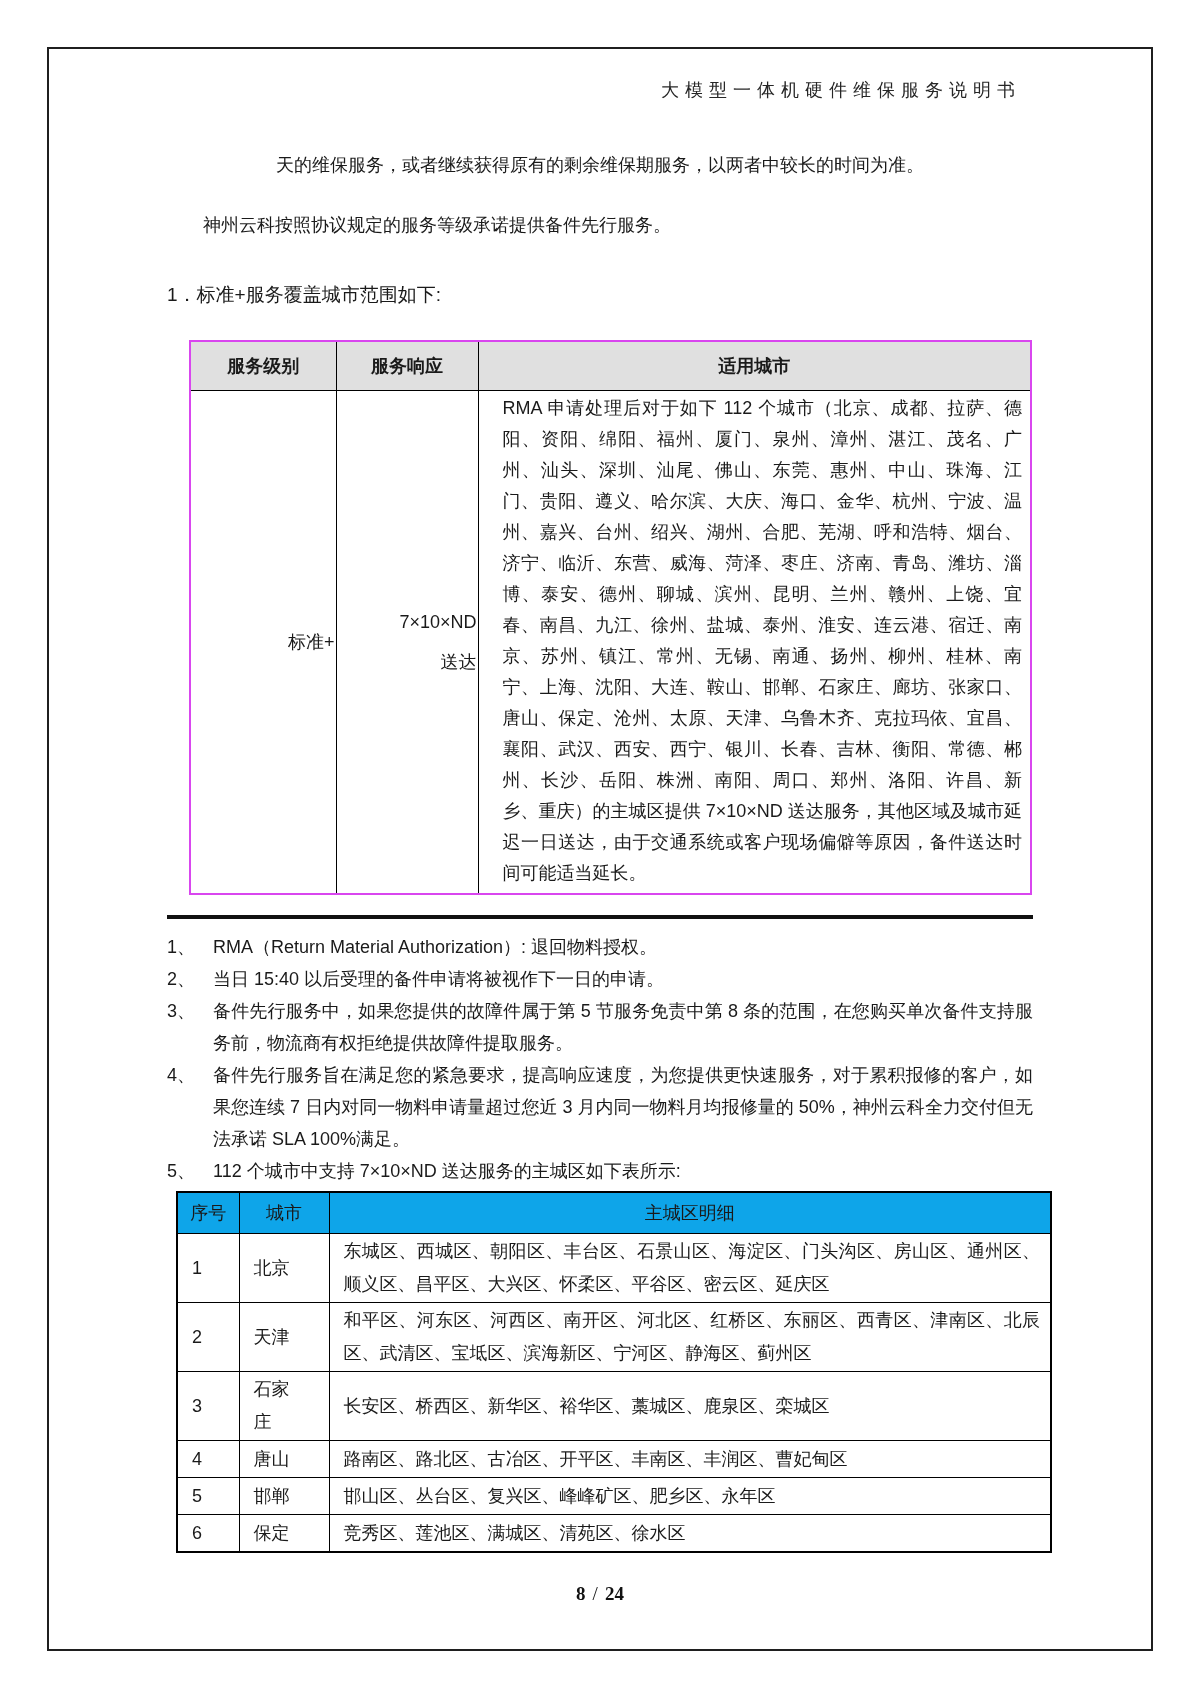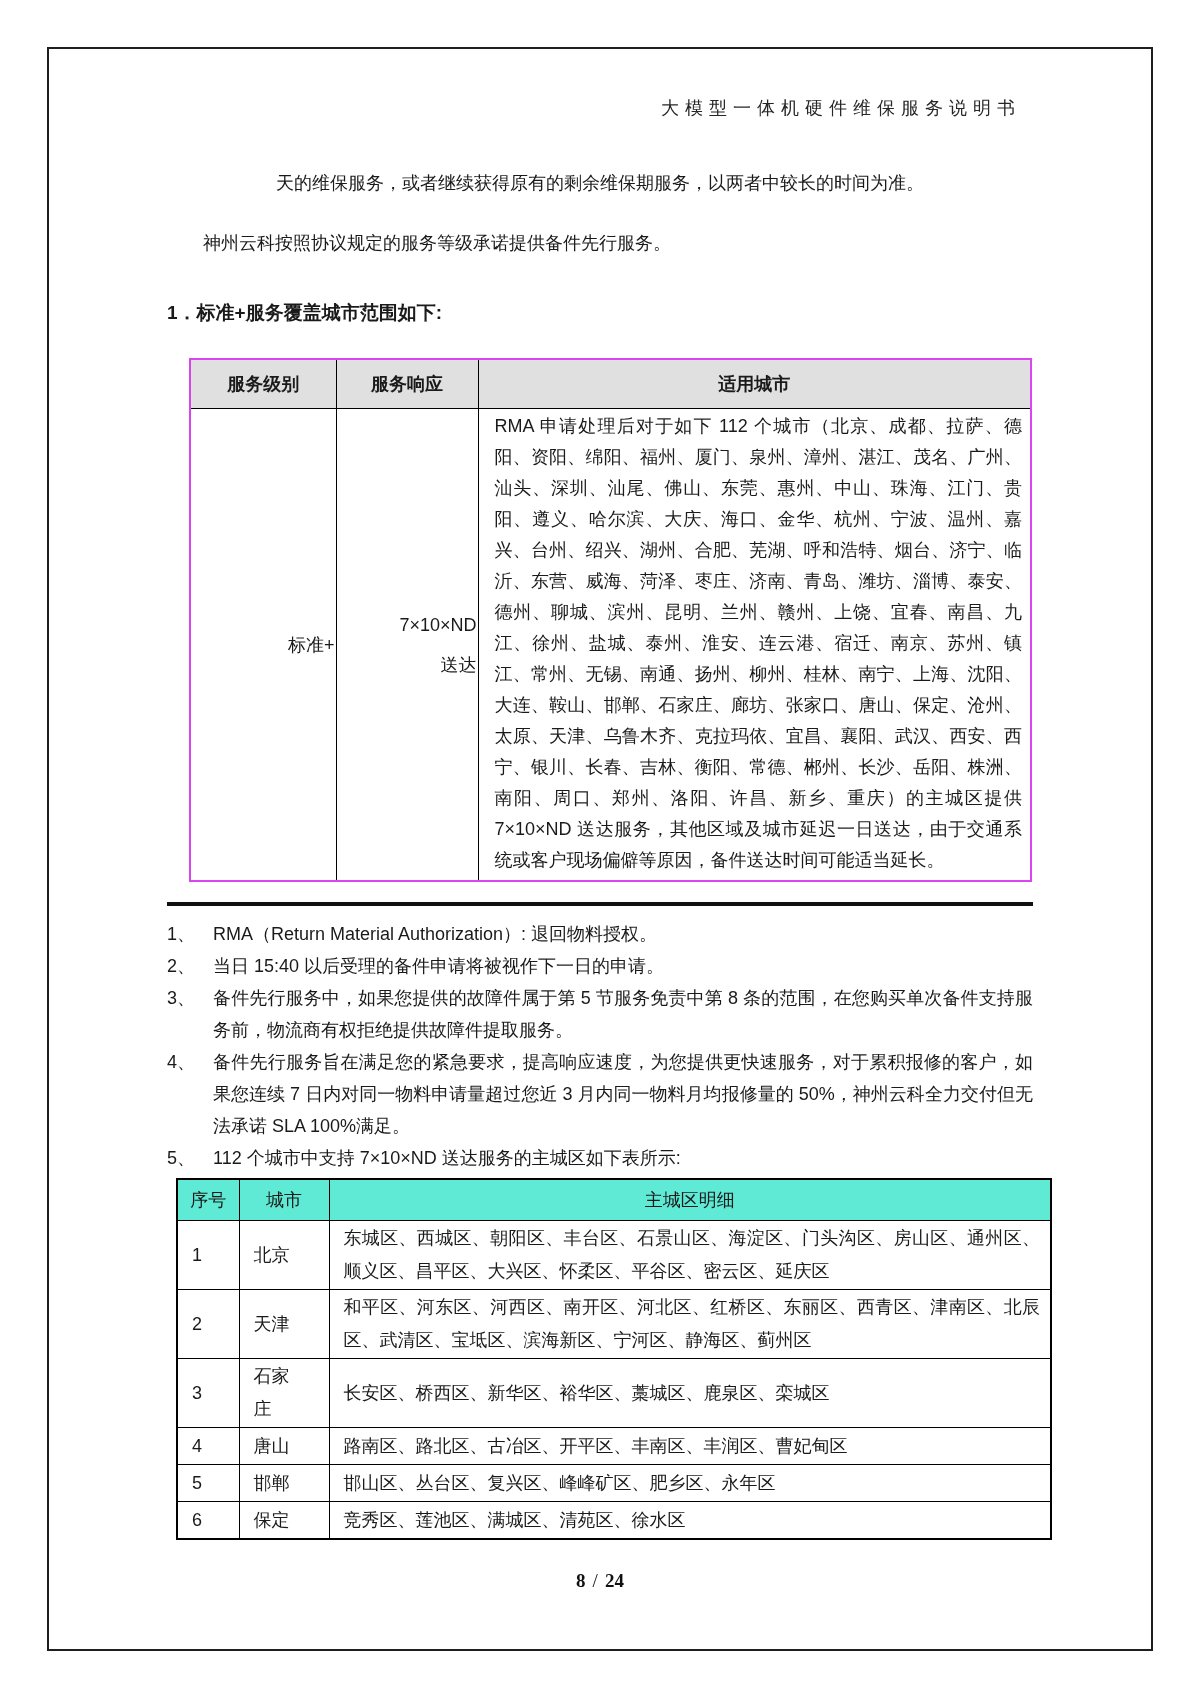--- a/index.html
+++ b/index.html
@@ -10,21 +10,21 @@
     font-family:"Liberation Sans","DejaVu Sans",sans-serif;
     color:#1a1a1a;
     overflow:hidden;
   }
   .page-border{
     position:absolute;left:47px;top:47px;right:47px;bottom:47px;
     border:2px solid #1f1f1f;
     pointer-events:none;
   }
   .content{
-    position:absolute;left:167px;top:18px;width:866px;
+    position:absolute;left:167px;top:0;width:866px;
   }
   .doc-header{
     margin-top:78px;
     text-align:right;
     font-family:"Liberation Serif","DejaVu Serif",serif;
     font-size:18px;
     letter-spacing:6px;
     color:#262626;
     padding-right:12px;
   }
@@ -36,21 +36,21 @@
   }
   .para2{
     margin:34px 0 0 0;
     font-size:18px;
     line-height:26px;
     text-indent:2em;
   }
   .sec-heading{
     margin:44px 0 0 0;
     font-size:19px;
-    font-weight:bold;
+    font-weight:normal;
     line-height:26px;
   }
   
   table.svc{
     margin:32px 0 0 22px;
     width:843px;
     border-collapse:collapse;
     table-layout:fixed;
     font-size:18px;
   }
@@ -68,21 +68,21 @@
   .col-level{width:146px;}
   .col-resp{width:142px;}
   td.svc-level, td.svc-resp{
     text-align:right;
     vertical-align:middle;
     font-size:18px;
     line-height:40px;
   }
   td.svc-cities{
     vertical-align:top;
-    padding:2px 8px 4px 16px;
+    padding:2px 8px 4px 24px;
     line-height:31px;
     text-align:justify;
     text-align-last:left;
   }
   .thick-rule{
     margin-top:20px;
     height:4px;
     background:#111;
     width:866px;
   }
@@ -117,21 +117,21 @@
     font-size:18px;
   }
   table.dist th, table.dist td{
     border:1px solid #000;
   }
   table.dist{border:2px solid #000;}
   table.dist thead th{
     font-weight:normal;
     height:38px;
     text-align:center;
-    background:#5eead4;
+    background:#0ea5e9;
   }
   .col-no{width:62px;}
   .col-city{width:90px;}
   td.cell-no{
     padding:0 0 0 14px;
     line-height:33px;
     vertical-align:middle;
   }
   td.cell-city{
     padding:0 32px 0 14px;

